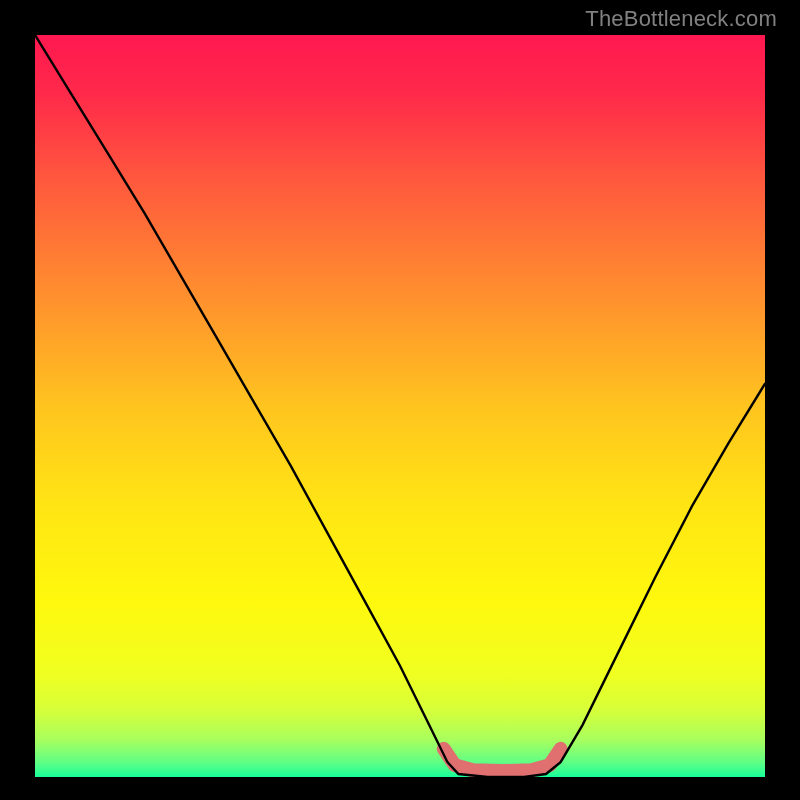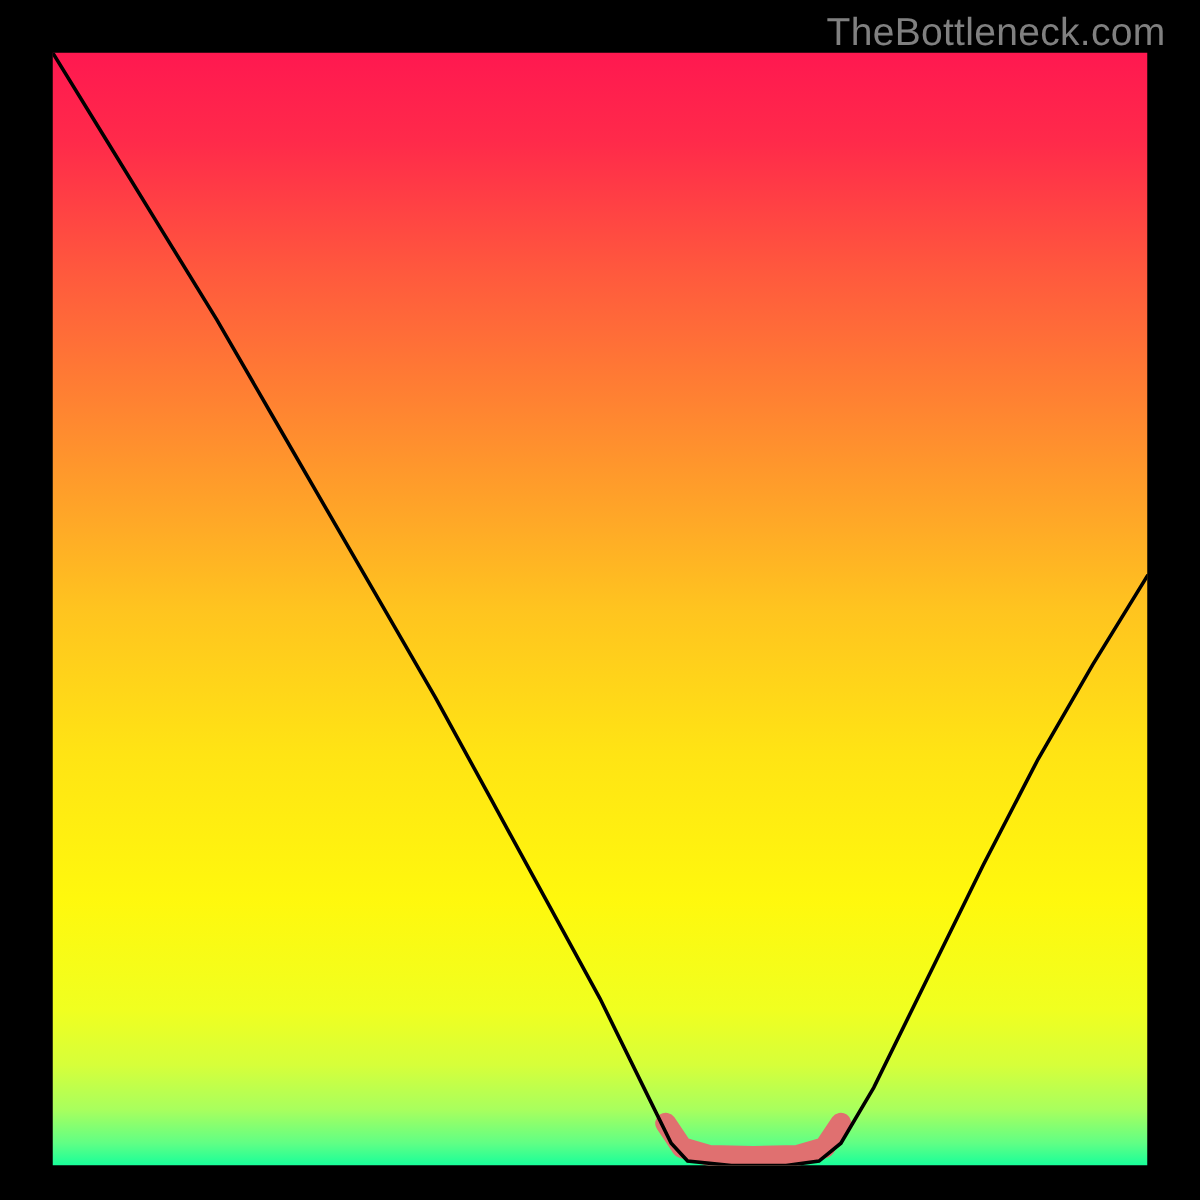--- a/index.html
+++ b/index.html
@@ -24,21 +24,21 @@
     left: 0;
     top: 0;
     width: 730px;
     height: 742px;
   }
   .watermark {
     position: absolute;
     top: 6px;
     right: 23px;
     color: #808080;
-    font-size: 26px;
+    font-size: 22px;
     letter-spacing: 0.2px;
     font-weight: 400;
   }
   svg { display: block; }
 </style>
 </head>
 <body>
 
 <div class="frame">
   <svg class="plot" viewBox="0 0 730 742" width="730" height="742" preserveAspectRatio="none">

